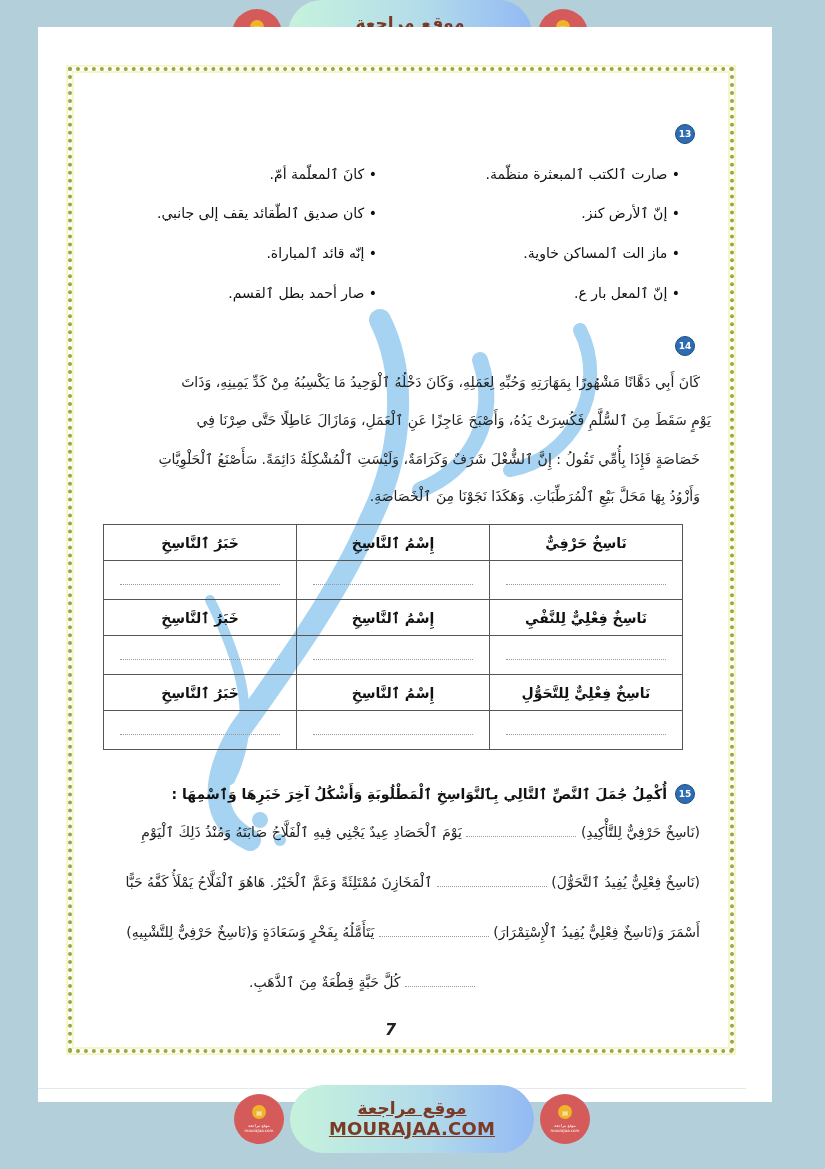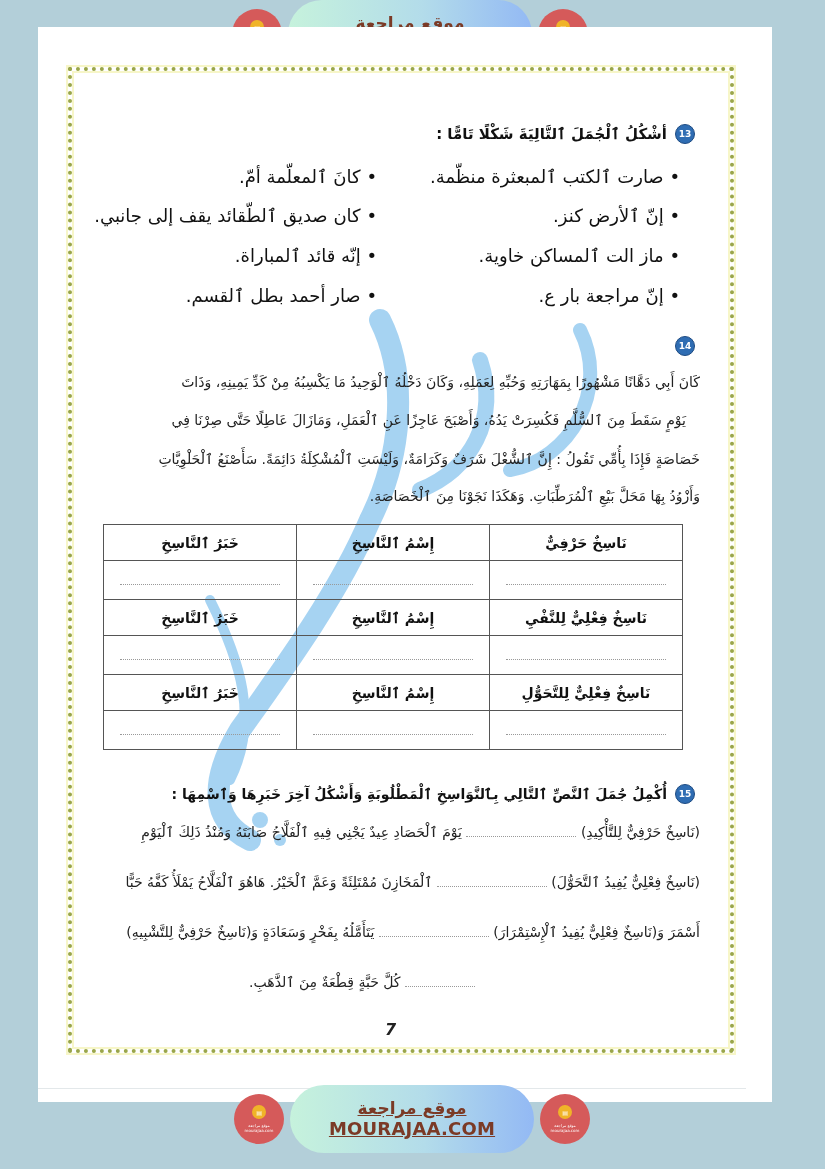--- a/index.html
+++ b/index.html
@@ -46,21 +46,21 @@
   .abs { position:absolute; }
   .qhead {
     position:absolute; direction:rtl; font-weight:bold; font-size:15px; color:#111;
     display:flex; align-items:center; gap:8px; white-space:nowrap;
   }
   .qnum {
     width:18px; height:18px; border-radius:50%; background:#2f6db3; color:#fff;
     font-size:9px; display:flex; align-items:center; justify-content:center; font-weight:bold;
     border:1px solid #1e4b82;
   }
-  .bullet { font-size:18px; color:#111; white-space:nowrap; direction:rtl; }
+  .bullet { font-size:14px; color:#111; white-space:nowrap; direction:rtl; }
   .bullet::before { content:"• "; }
   .para { font-size:14px; color:#222; direction:rtl; white-space:nowrap; text-align:right; }
 
   table.grid {
     position:absolute; left:103px; top:524px; width:580px; border-collapse:collapse;
     direction:rtl; table-layout:fixed;
   }
   table.grid td {
     border:1.5px solid #555; height:33px; text-align:center; font-size:14px; font-weight:bold; color:#111;
   }
@@ -98,39 +98,38 @@
   <path d="M230 20 C260 80 250 160 220 220 C190 290 140 360 90 430 C60 480 60 520 100 540" stroke="#5fb0e8" stroke-width="22" fill="none" stroke-linecap="round"></path>
   <path d="M330 60 C350 120 320 170 270 190" stroke="#5fb0e8" stroke-width="16" fill="none" stroke-linecap="round"></path>
   <path d="M430 30 C460 90 420 160 360 170" stroke="#5fb0e8" stroke-width="14" fill="none" stroke-linecap="round"></path>
   <path d="M60 300 C90 360 110 420 80 480" stroke="#5fb0e8" stroke-width="10" fill="none" stroke-linecap="round"></path>
   <circle cx="110" cy="520" r="8" fill="#5fb0e8"></circle>
   <circle cx="130" cy="540" r="6" fill="#5fb0e8"></circle>
 </svg>
 
 <div class="qhead" style="right:130px; top:124px;">
   <span class="qnum">13</span>
-  <span>أشْكُلُ ٱلْجُمَلَ ٱلتَّالِيَةَ شَكْلًا تَامًّا :</span>
 </div>
 
 <div class="bullet abs" style="right:145px; top:166px;">صارت ٱلكتب ٱلمبعثرة منظّمة.</div>
 <div class="bullet abs" style="right:145px; top:205px;">إنّ ٱلأرض كنز.</div>
 <div class="bullet abs" style="right:145px; top:245px;">ماز الت ٱلمساكن خاوية.</div>
-<div class="bullet abs" style="right:145px; top:285px;">إنّ مراجعة بار ع.</div>
+<div class="bullet abs" style="right:145px; top:285px;">إنّ ٱلمعل بار ع.</div>
 
 <div class="bullet abs" style="right:448px; top:166px;">كانَ ٱلمعلّمة أمّ.</div>
 <div class="bullet abs" style="right:448px; top:205px;">كان صديق ٱلطّقائد يقف إلى جانبي.</div>
 <div class="bullet abs" style="right:448px; top:245px;">إنّه قائد ٱلمباراة.</div>
 <div class="bullet abs" style="right:448px; top:285px;">صار أحمد بطل ٱلقسم.</div>
 
 <div class="qhead" style="right:130px; top:336px; font-size:13.5px;">
   <span class="qnum">14</span>
 </div>
 
 <div class="para abs" style="right:125px; top:374px;text-align:center;">كَانَ أَبِي دَهَّانًا مَشْهُورًا بِمَهَارَتِهِ وَحُبِّهِ لِعَمَلِهِ، وَكَانَ دَخْلُهُ ٱلْوَحِيدُ مَا يَكْسِبُهُ مِنْ كَدِّ يَمِينِهِ، وَذَاتَ</div>
-<div class="para abs" style="right:139px; top:412px;">يَوْمٍ سَقَطَ مِنَ ٱلسُّلَّمِ فَكُسِرَتْ يَدُهُ، وَأَصْبَحَ عَاجِزًا عَنِ ٱلْعَمَلِ، وَمَازَالَ عَاطِلًا حَتَّى صِرْنَا فِي</div>
+<div class="para abs" style="right:114px; top:412px;">يَوْمٍ سَقَطَ مِنَ ٱلسُّلَّمِ فَكُسِرَتْ يَدُهُ، وَأَصْبَحَ عَاجِزًا عَنِ ٱلْعَمَلِ، وَمَازَالَ عَاطِلًا حَتَّى صِرْنَا فِي</div>
 <div class="para abs" style="right:125px; top:451px;">خَصَاصَةٍ فَإِذَا بِأُمِّي تَقُولُ : إِنَّ ٱلشُّغْلَ شَرَفٌ وَكَرَامَةٌ، وَلَيْسَتِ ٱلْمُشْكِلَةُ دَائِمَةً. سَأَصْنَعُ ٱلْحَلْوِيَّاتِ</div>
 <div class="para abs" style="right:125px; top:488px;">وَأَزْوُدُ بِهَا مَحَلَّ بَيْعِ ٱلْمُرَطِّبَاتِ. وَهَكَذَا نَجَوْنَا مِنَ ٱلْخَصَاصَةِ.</div>
 
 <table class="grid">
   <tbody>
       <tr>
     <td>نَاسِخٌ حَرْفِيٌّ</td>
     <td>إِسْمُ ٱلنَّاسِخِ</td>
     <td>خَبَرُ ٱلنَّاسِخِ</td>
   </tr>

